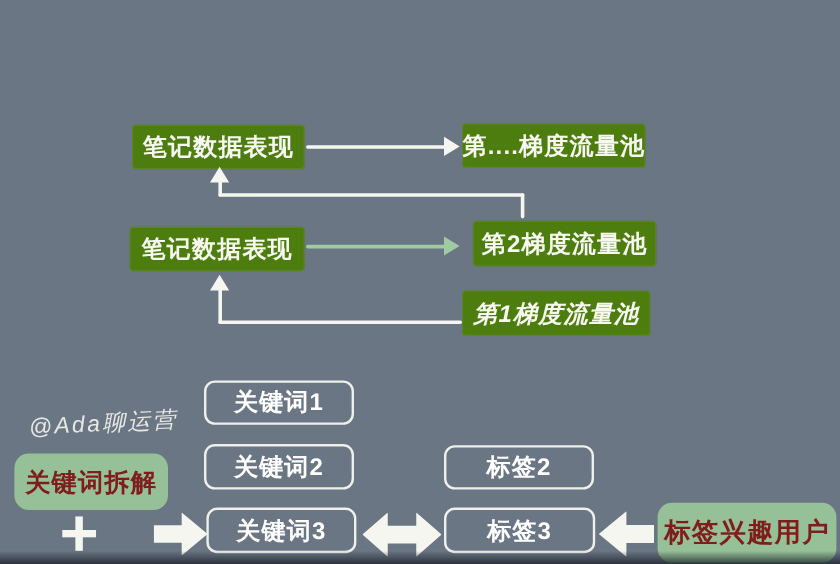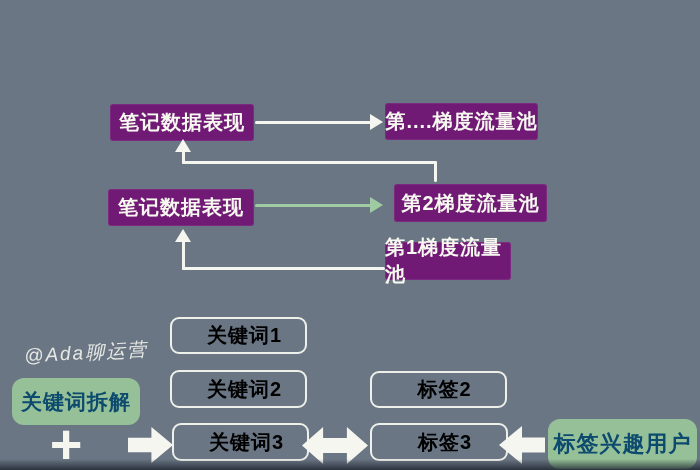--- a/index.html
+++ b/index.html
@@ -8,54 +8,54 @@
     position:relative;width:700px;height:470px;overflow:hidden;
     background:#6b7684;
   }
   
   .title{
     position:absolute;top:3px;left:0;width:100%;text-align:center;
     font-size:43px;font-weight:bold;color:#f3502d;letter-spacing:3px;
   }
   
   .gbox{
-    position:absolute;background:#701a75;color:#f7f8f0;
+    position:absolute;background:#4d7c0f;color:#f7f8f0;
     display:flex;align-items:center;justify-content:center;
     font-size:20px;font-weight:bold;border-radius:3px;letter-spacing:1px;
     box-shadow:0 0 0 1px rgba(255,255,255,0.08) inset;
   }
   .n1{left:110px;top:104px;width:144px;height:37px;}
   .p3{left:385px;top:103px;width:153px;height:37px;}
   .n2{left:108px;top:189px;width:146px;height:37px;}
   .p2{left:394px;top:184px;width:153px;height:38px;}
-  .p1{left:385px;top:242px;width:126px;height:38px;}
+  .p1{left:385px;top:242px;width:157px;height:38px;font-style:italic;}
   
   .hline{position:absolute;height:3px;border-radius:2px;}
   .white{background:#f5f6f0;}
   .green{background:#9fcba2;}
   .head-right{position:absolute;width:0;height:0;border-top:8px solid transparent;border-bottom:8px solid transparent;}
   .head-right.white{background:none;border-left:13px solid #f5f6f0;}
   .head-right.green{background:none;border-left:13px solid #9fcba2;}
   .vline{position:absolute;width:3px;background:#f5f6f0;border-radius:2px;}
   .head-up{position:absolute;width:0;height:0;border-left:8px solid transparent;border-right:8px solid transparent;border-bottom:13px solid #f5f6f0;}
   
   .obox{
     position:absolute;border:2.5px solid #eef0ea;border-radius:9px;
-    color:#000000;display:flex;align-items:center;justify-content:center;
-    font-size:20px;font-weight:600;letter-spacing:1px;z-index:2;padding-left:12px;
+    color:#ffffff;display:flex;align-items:center;justify-content:center;
+    font-size:20px;font-weight:600;letter-spacing:1px;z-index:2;
   }
   .k1{left:170px;top:317px;width:121px;height:33px;}
   .k2{left:170px;top:370px;width:121px;height:34px;}
   .k3{left:172px;top:423px;width:121px;height:34px;}
   .t1{left:370px;top:319px;width:121px;height:32px;}
   .t2{left:370px;top:371px;width:121px;height:33px;}
   .t3{left:370px;top:423px;width:122px;height:34px;}
   
   .glabel{
-    position:absolute;background:#96c198;color:#0c4a6e;border-radius:12px;
+    position:absolute;background:#96c198;color:#7f1d1d;border-radius:12px;
     display:flex;align-items:center;justify-content:center;font-weight:bold;z-index:2;
     letter-spacing:1px;
     text-align:center;
   }
   .kwb{left:12px;top:378px;width:128px;height:47px;font-size:21px;}
   .tiu{left:548px;top:419px;width:149px;height:50px;font-size:22px;}
   
   .watermark{
     position:absolute;left:24px;top:340px;color:#edefe9;font-size:19px;
     font-style:italic;letter-spacing:2px;transform:rotate(-3deg);opacity:.95;

